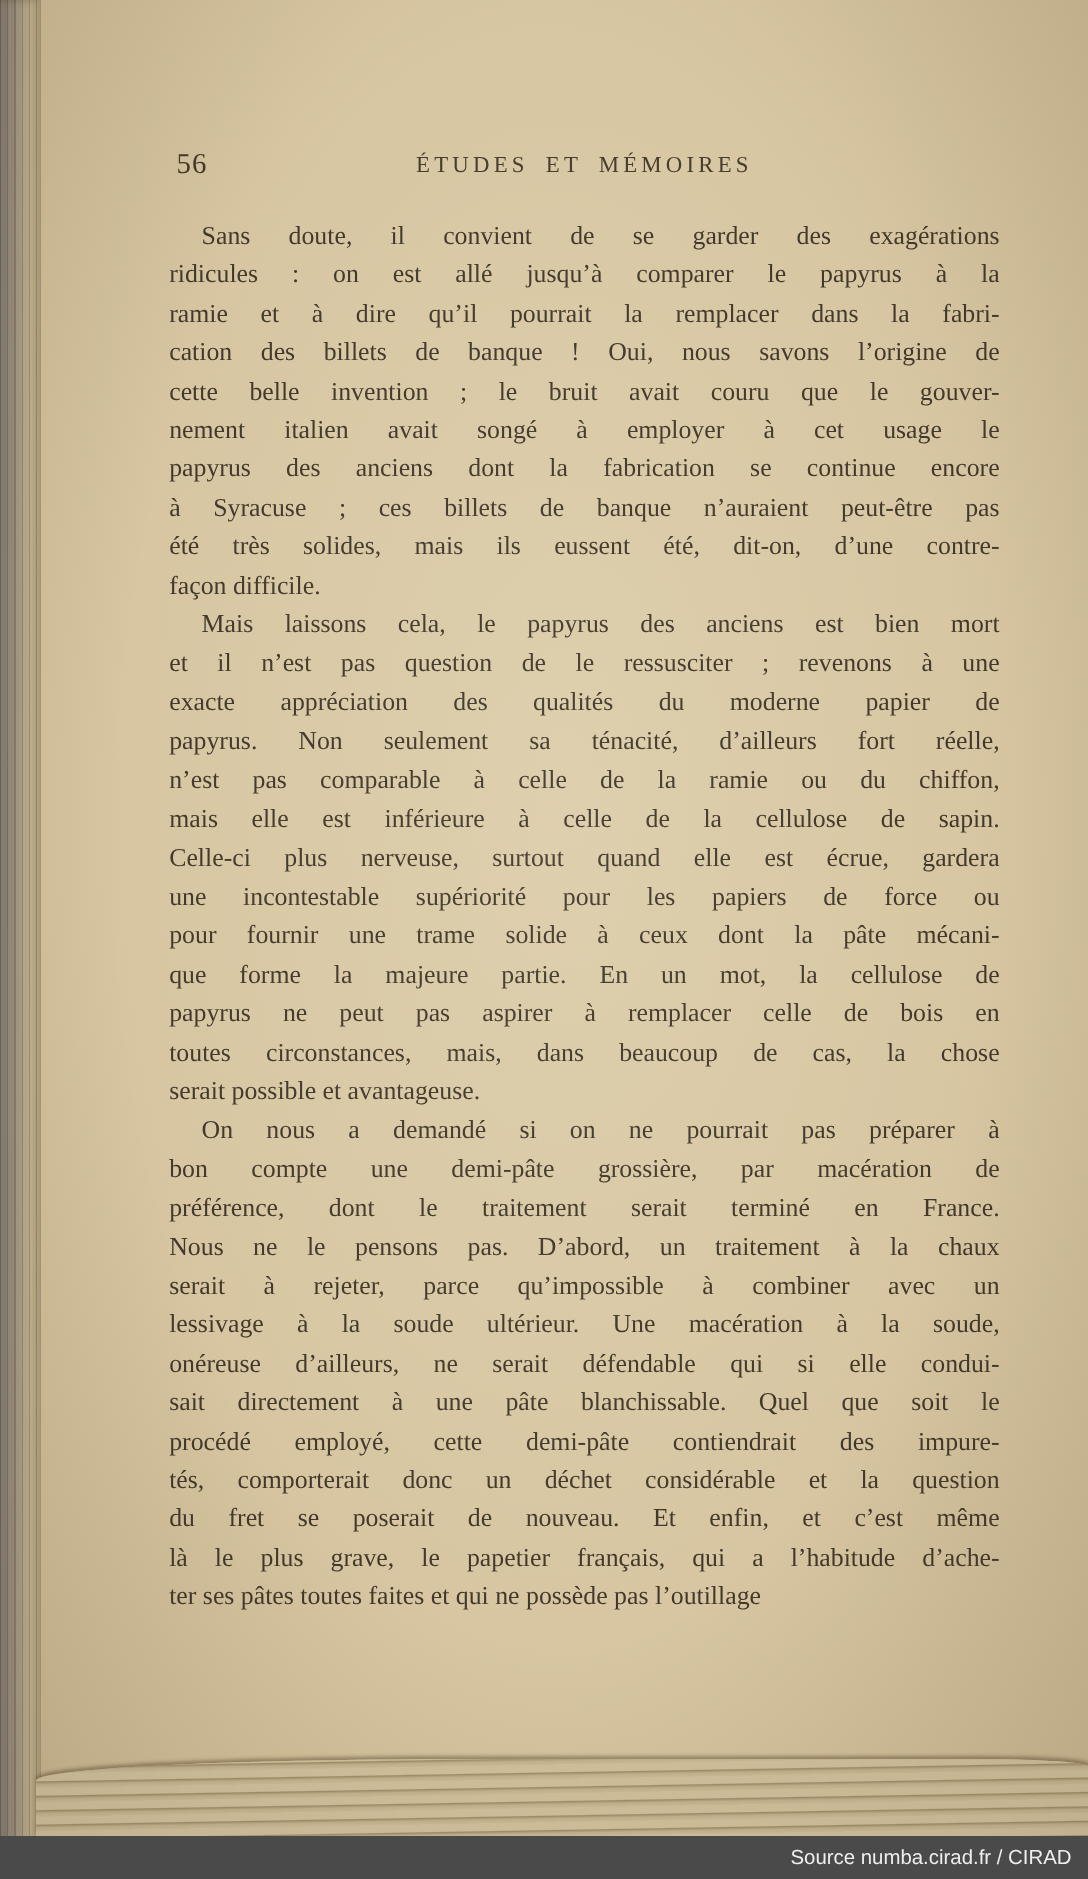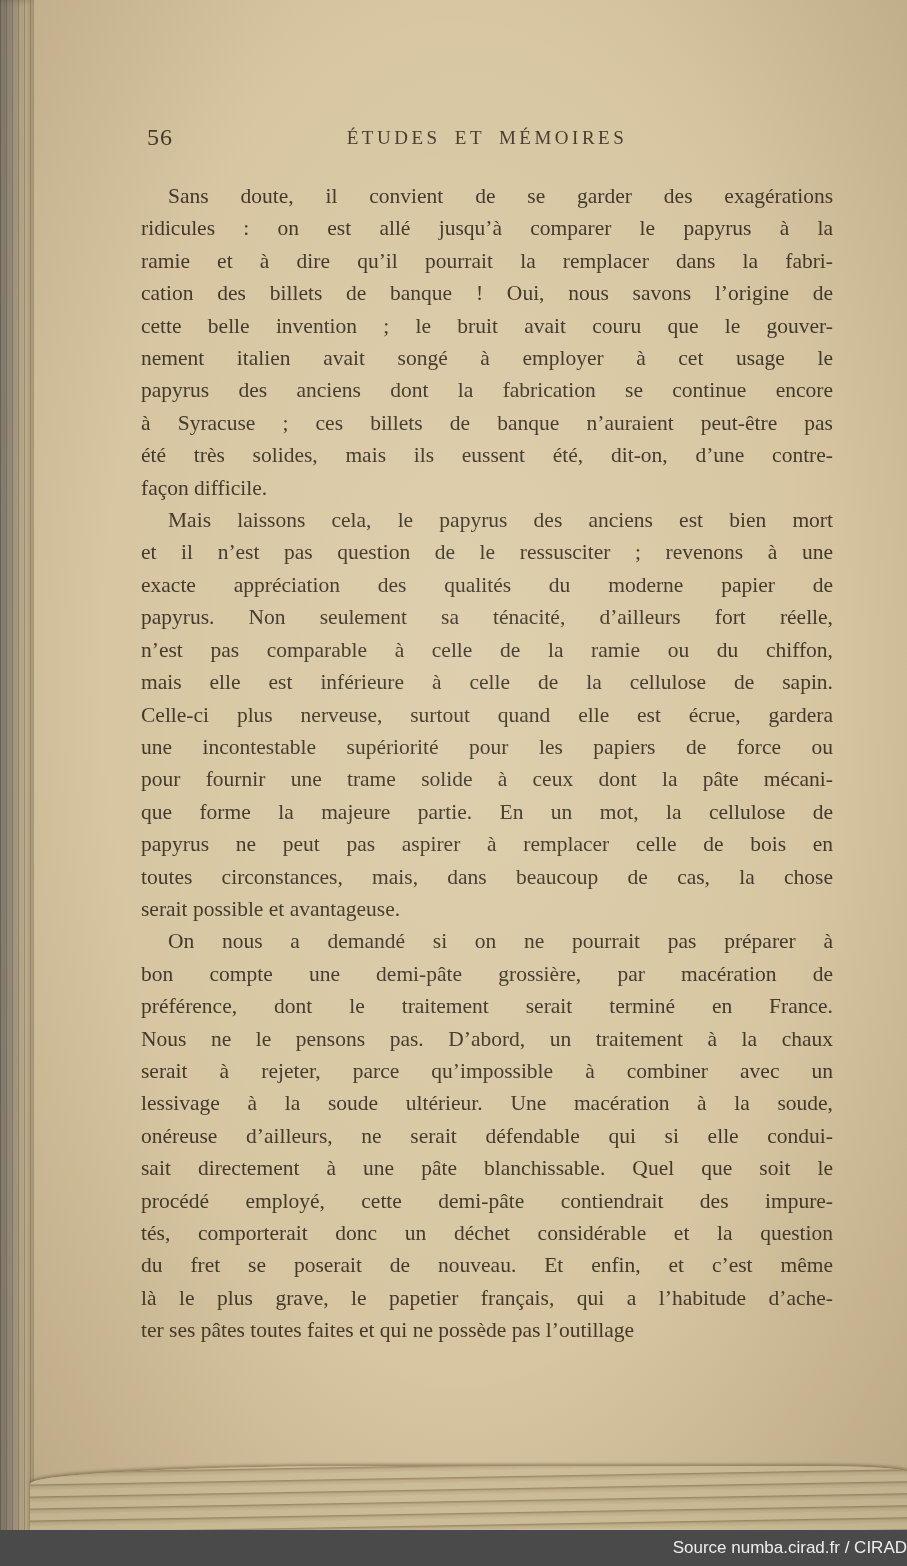--- a/index.html
+++ b/index.html
@@ -103,21 +103,21 @@
   }
   
   .footer-bar {
     position: absolute;
     left: 0; right: 0; bottom: 0;
     height: 36px;
     background: #4a4a4a;
     display: flex;
     align-items: center;
     justify-content: flex-end;
-    padding-right: 0;
+    padding-right: 14px;
     box-sizing: border-box;
     font-family: "Liberation Sans", sans-serif;
     font-size: 17px;
     color: #eeeeee;
   }
 </style>
 </head>
 <body>
 
 <div class="scan">

